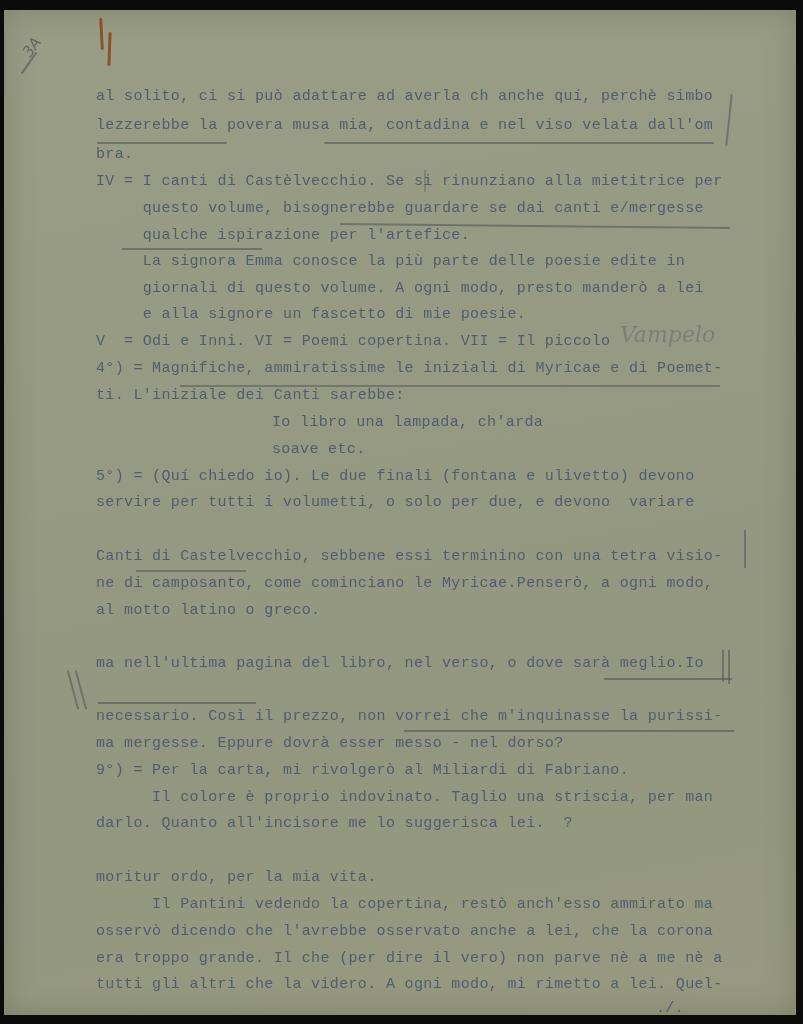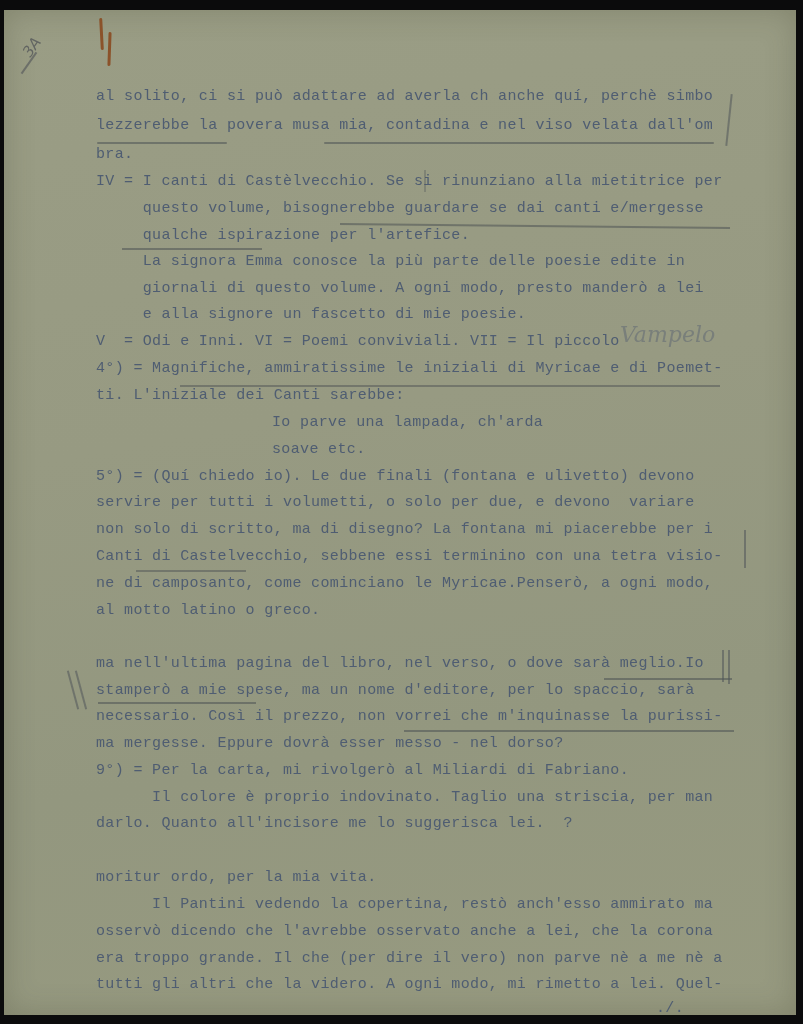--- a/index.html
+++ b/index.html
@@ -57,34 +57,32 @@
 
   <div class="line" style="left:92px; top:78px;">al solito, ci si può adattare ad averla ch anche quí, perchè simbo</div>
   <div class="line" style="left:92px; top:107px;">lezzerebbe la povera musa mia, contadina e nel viso velata dall'om</div>
   <div class="line" style="left:92px; top:136px;">bra.</div>
   <div class="line" style="left:92px; top:163px;">IV = I canti di Castèlvecchio. Se si rinunziano alla mietitrice per</div>
   <div class="line" style="left:92px; top:190px;">     questo volume, bisognerebbe guardare se dai canti e/mergesse</div>
   <div class="line" style="left:92px; top:217px;">     qualche ispirazione per l'artefice.</div>
   <div class="line" style="left:92px; top:243px;">     La signora Emma conosce la più parte delle poesie edite in</div>
   <div class="line" style="left:92px; top:270px;">     giornali di questo volume. A ogni modo, presto manderò a lei</div>
   <div class="line" style="left:92px; top:296px;">     e alla signore un fascetto di mie poesie.</div>
-  <div class="line" style="left:92px; top:323px;">V  = Odi e Inni. VI = Poemi conviviali. VII = Il piccolo</div>
+  <div class="line" style="left:92px; top:323px;">V  = Odi e Inni. VI = Poemi copertina. VII = Il piccolo</div>
   <div class="handwriting" style="left:616px; top:312px;">Vampelo</div>
   <div class="line" style="left:92px; top:350px;">4°) = Magnifiche, ammiratissime le iniziali di Myricae e di Poemet-</div>
   <div class="line" style="left:92px; top:377px;">ti. L'iniziale dei Canti sarebbe:</div>
-  <div class="line" style="left:268px; top:404px;">Io parve una lampada, ch'arda</div>
+  <div class="line" style="left:268px; top:404px;">Io libro una lampada, ch'arda</div>
   <div class="line" style="left:268px; top:431px;">soave etc.</div>
   <div class="line" style="left:92px; top:458px;">5°) = (Quí chiedo io). Le due finali (fontana e ulivetto) devono</div>
   <div class="line" style="left:92px; top:484px;">servire per tutti i volumetti, o solo per due, e devono  variare</div>
-  <div class="line" style="left:92px; top:511px;">non solo di scritto, ma di disegno? La fontana mi piacerebbe per i</div>
   <div class="line" style="left:92px; top:538px;">Canti di Castelvecchio, sebbene essi terminino con una tetra visio-</div>
   <div class="line" style="left:92px; top:565px;">ne di camposanto, come cominciano le Myricae.Penserò, a ogni modo,</div>
   <div class="line" style="left:92px; top:592px;">al motto latino o greco.</div>
   <div class="line" style="left:92px; top:645px;">ma nell'ultima pagina del libro, nel verso, o dove sarà meglio.Io</div>
-  <div class="line" style="left:92px; top:672px;">stamperò a mie spese, ma un nome d'editore, per lo spaccio, sarà</div>
   <div class="line" style="left:92px; top:698px;">necessario. Così il prezzo, non vorrei che m'inquinasse la purissi-</div>
   <div class="line" style="left:92px; top:725px;">ma mergesse. Eppure dovrà esser messo - nel dorso?</div>
   <div class="line" style="left:92px; top:752px;">9°) = Per la carta, mi rivolgerò al Miliardi di Fabriano.</div>
   <div class="line" style="left:92px; top:779px;">      Il colore è proprio indovinato. Taglio una striscia, per man</div>
   <div class="line" style="left:92px; top:805px;">darlo. Quanto all'incisore me lo suggerisca lei.  ?</div>
   <div class="line" style="left:92px; top:859px;">moritur ordo, per la mia vita.</div>
   <div class="line" style="left:92px; top:913px;">osservò dicendo che l'avrebbe osservato anche a lei, che la corona</div>
   <div class="line" style="left:92px; top:886px;">      Il Pantini vedendo la copertina, restò anch'esso ammirato ma</div>
   <div class="line" style="left:92px; top:966px;">tutti gli altri che la videro. A ogni modo, mi rimetto a lei. Quel-</div>
   <div class="line" style="left:92px; top:940px;">era troppo grande. Il che (per dire il vero) non parve nè a me nè a</div>

